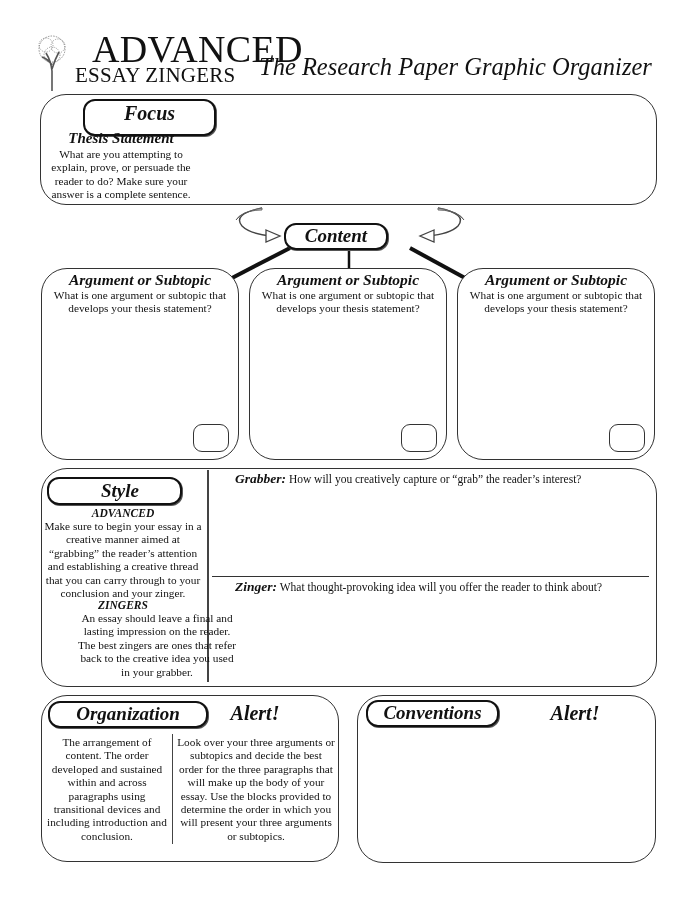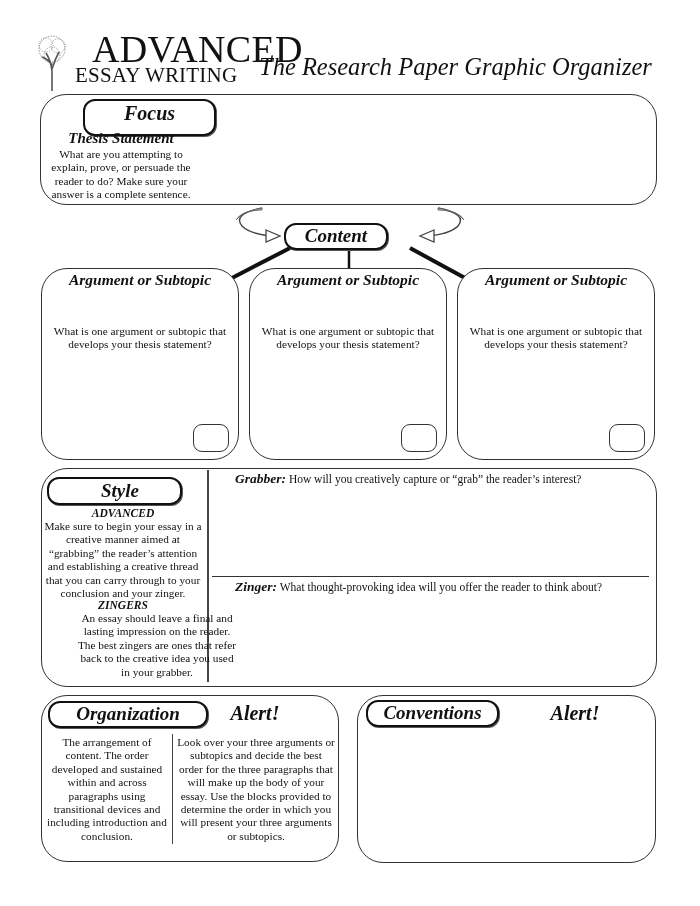--- a/index.html
+++ b/index.html
@@ -26,21 +26,21 @@
     #thesis-text { left: 41px; top: 148px; width: 160px; }
 
     
     #content-pill { left: 284px; top: 223px; width: 104px; height: 27px; font-size: 19px; line-height: 22px; }
     #connectors { left: 0; top: 0; width: 700px; height: 906px; }
     .arg-panel { top: 268px; width: 198px; height: 192px; }
     #arg-panel-1 { left: 41px; }
     #arg-panel-2 { left: 249px; }
     #arg-panel-3 { left: 457px; }
     .arg-title { position: absolute; top: 271px; width: 198px; font-size: 15.5px; line-height: 18px; }
-    .arg-text { position: absolute; top: 289px; width: 198px; margin-top: 36px; }
+    .arg-text { position: absolute; top: 289px; width: 198px; }
 
     
     #style-panel { left: 41px; top: 468px; width: 616px; height: 219px; }
     #style-pill { left: 47px; top: 477px; width: 135px; height: 28px; font-size: 19px; line-height: 23px; padding-left: 11px; }
     #style-divider { left: 207px; top: 470px; width: 1.5px; height: 212px; background: #444; }
     #grabbers-head { left: 43px; top: 507px; width: 160px; font-size: 11.5px; line-height: 13px; }
     #grabbers-text { left: 43px; top: 520px; width: 160px; }
     #zingers-head { left: 43px; top: 599px; width: 160px; font-size: 11.5px; line-height: 13px; }
     #zingers-text { left: 43px; top: 612px; width: 160px; padding-left: 34px; }
     #grabber-line { left: 235px; top: 472px; width: 420px; font-size: 11.5px; line-height: 14px; }
@@ -69,21 +69,21 @@
     <g fill="none" stroke="#777" stroke-width="0.8">
       <circle cx="20" cy="16" r="13" stroke-dasharray="1.5 1.2"></circle>
       <circle cx="14" cy="12" r="7" stroke-dasharray="1 1.3"></circle>
       <circle cx="26" cy="13" r="7" stroke-dasharray="1 1.3"></circle>
       <circle cx="20" cy="22" r="8" stroke-dasharray="1 1.3"></circle>
     </g>
     <path d="M20 58 L20 38 Q19 28 14 20 M20 36 Q23 26 27 19 M20 32 Q16 26 10 24" stroke="#555" stroke-width="1.6" fill="none"></path>
   </svg>
 </div>
 <div class="abs" id="brand1">ADVANCED</div>
-<div class="abs" id="brand2">ESSAY WRITING</div>
+<div class="abs" id="brand2">ESSAY ZINGERS</div>
 <div class="abs" id="doc-title">The Research Paper Graphic Organizer</div>
 
 <svg class="abs" id="connectors">
   <g>
     <path d="M262 208 Q232 214 242 226 Q250 234 272 236" fill="none" stroke="#444" stroke-width="1.4"></path>
     <path d="M262 208 Q240 212 236 220 L240 216 Q248 210 262 210 Z" fill="#bbb" stroke="#555" stroke-width="0.8"></path>
     <path d="M266 230 L280 236 L266 242 Z" fill="#fff" stroke="#444" stroke-width="1.3"></path>
   </g>
   <g>
     <path d="M438 208 Q468 214 458 226 Q450 234 428 236" fill="none" stroke="#444" stroke-width="1.4"></path>

